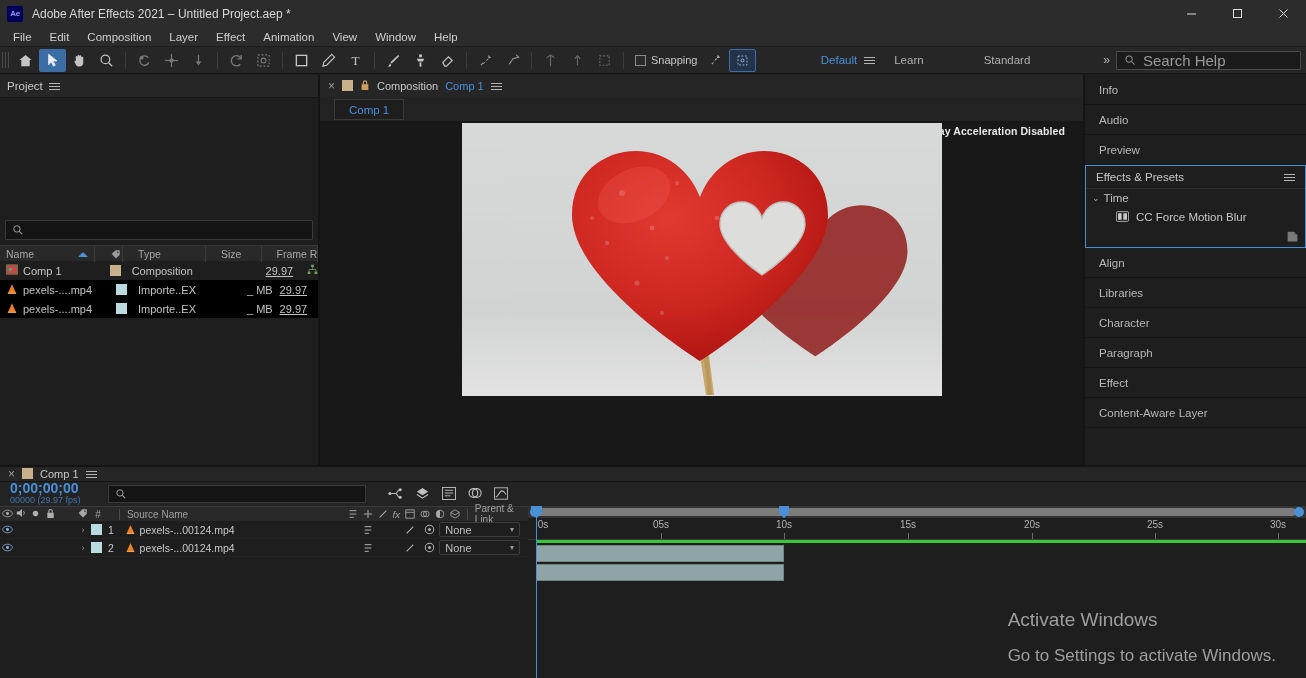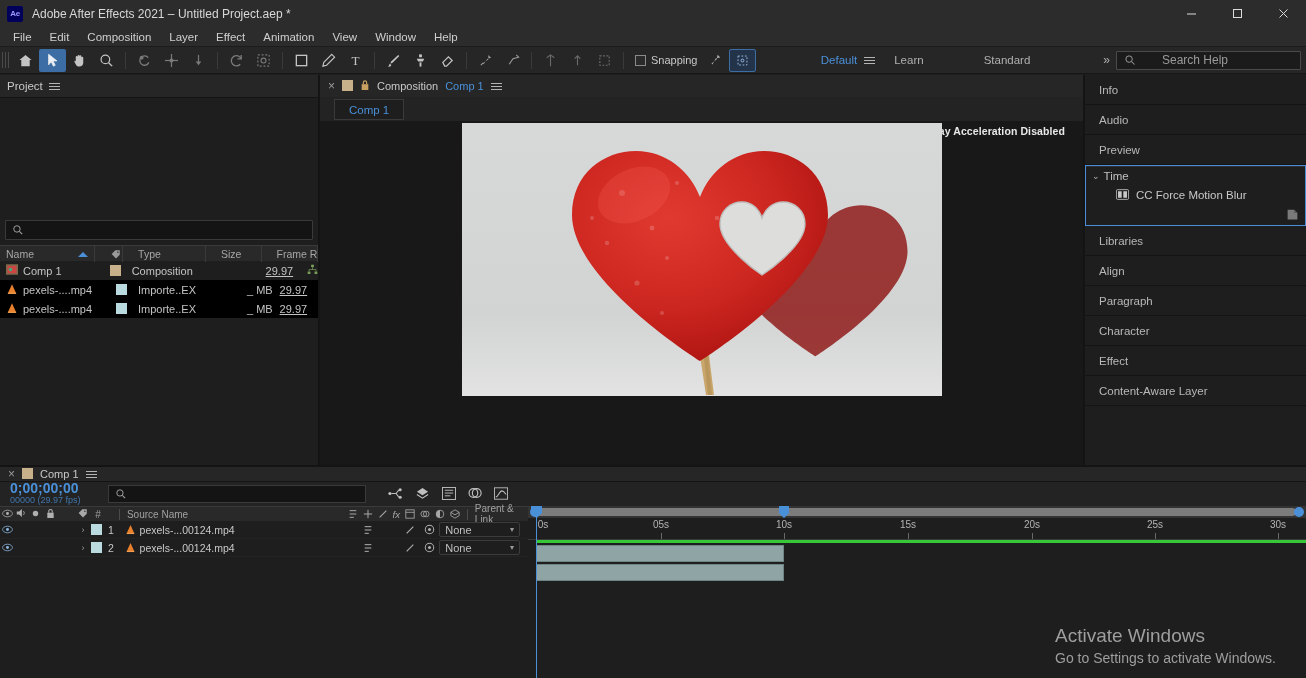--- a/index.html
+++ b/index.html
@@ -38,21 +38,21 @@
   .tsep{ width:1px; height:17px; background:#3a3a3a; margin:0 5px; }
   .snapbox{ display:flex; align-items:center; gap:5px; margin-left:6px; }
   .chk{ width:11px;height:11px;border:1px solid #8a8a8a; background:#2a2a2a; }
   .tool.boxed{ border:1px solid #3c6ea5; background:#23344a; }
   .ws-link{ color:#4a90d9; font-size:11.5px; padding:0 7px; }
   .ws-text{ color:#b0b0b0; font-size:11.5px; padding:0 7px; }
   .chev{ color:#b0b0b0; font-size:12px; padding:0 6px; }
   .searchhelp{ display:flex; align-items:center; gap:7px; height:19px;
      background:#1b1b1b; border:1px solid #4a4a4a; border-radius:1px;
      padding:0 7px; margin-right:5px; width:185px; }
-  .searchhelp span{ color:#9a9a9a; font-size:12px;margin-left:19px; }
+  .searchhelp span{ color:#9a9a9a; font-size:15px; }
   
   .main{ position:absolute; top:75px; left:0; right:0; bottom:0; display:flex; }
   .col-left{ width:318px; background:#1e1e1e; display:flex; flex-direction:column; }
   .col-mid{ flex:1; background:#1e1e1e; display:flex; flex-direction:column; border-left:2px solid #141414; border-right:2px solid #141414;}
   .col-right{ width:221px; background:#1e1e1e; display:flex; flex-direction:column; }
   
   .panel-tab{ height:23px; background:#262626; display:flex; align-items:center;
               padding:0 7px; gap:6px; border-bottom:1px solid #141414; }
   .panel-tab .lbl{ font-size:11.5px; color:#c8c8c8; }
   .hamb{ display:inline-block; width:11px; }
@@ -133,21 +133,21 @@
   .navbar{ height:12px; background:#333; position:relative; }
   .navfill{ position:absolute; top:2px; height:8px; background:#7c7c7c; border-radius:4px; }
   .navknob{ position:absolute; top:1px; width:10px; height:10px; background:#4a90d9; border-radius:50%; }
   .greenbar{ position:absolute; height:3px; background:#37c837; }
   .laybar{ position:absolute; height:17px; background:#8fa5a5; border:1px solid #6f8585; }
   .cti{ position:absolute; top:0; width:1px; background:#4a90d9; }
   .ctihead{ position:absolute; width:11px; height:12px; background:#4a90d9;
      clip-path:polygon(0 0,100% 0,100% 60%,50% 100%,0 60%); }
   .watermark{ position:absolute; right:30px; bottom:12px; text-align:left; pointer-events:none; }
   .wm1{ font-size:19px; color:#9e9e9e; }
-  .wm2{ font-size:14px; color:#9e9e9e; margin-top:3px; }
+  .wm2{ font-size:17px; color:#9e9e9e; margin-top:15px; }
 </style>
 </head>
 <body>
 
 <div class="titlebar">
   <div class="ae-logo">Ae</div>
   <div class="title-text">Adobe After Effects 2021 – Untitled Project.aep *</div>
   <div class="win-controls">
     <div class="win-btn">
       <svg width="11" height="11" viewBox="0 0 11 11">
@@ -644,20 +644,28 @@
         <span>Info</span>
       </div>
     <div class="rpanel">
         <span>Audio</span>
       </div>
     <div class="rpanel">
         <span>Preview</span>
       </div>
 
     <div class="fx-panel">
+      <div class="fx-head">
+        <span style="font-size:11.5px;color:#c8c8c8">Effects &amp; Presets</span>
+        <span class="hamb" style="margin-left:auto">
+            <i></i>
+            <i></i>
+            <i></i>
+          </span>
+      </div>
       <div class="fx-cat">
         <span style="font-size:9px;color:#b0b0b0">⌄</span>
         <span>Time</span>
       </div>
       <div class="fx-item">
         <span>
           <svg width="13" height="11" viewBox="0 0 16 13">
               <rect x="0.5" y="0.5" width="15" height="12" rx="1.5" fill="none" stroke="#c8c8c8"></rect>
               <rect x="2.5" y="2.5" width="4.5" height="8" fill="#c8c8c8"></rect>
               <rect x="9" y="2.5" width="4.5" height="8" fill="#c8c8c8"></rect>
@@ -669,30 +677,30 @@
         <span>
           <svg width="13" height="13" viewBox="0 0 16 16">
               <path d="M2 2h8l4 4v8H2z" fill="#7a7a7a"></path>
               <path d="M10 2v4h4" fill="#5a5a5a"></path>
             </svg>
         </span>
       </div>
     </div>
 
     <div class="rpanel">
+        <span>Align</span>
+      </div>
+    <div class="rpanel">
         <span>Libraries</span>
       </div>
     <div class="rpanel">
-        <span>Align</span>
+        <span>Character</span>
       </div>
     <div class="rpanel">
         <span>Paragraph</span>
-      </div>
-    <div class="rpanel">
-        <span>Character</span>
       </div>
     <div class="rpanel">
         <span>Effect</span>
       </div>
     <div class="rpanel">
         <span>Content-Aware Layer</span>
       </div>
     <div style="flex:1"></div>
   </div>
 </div>

